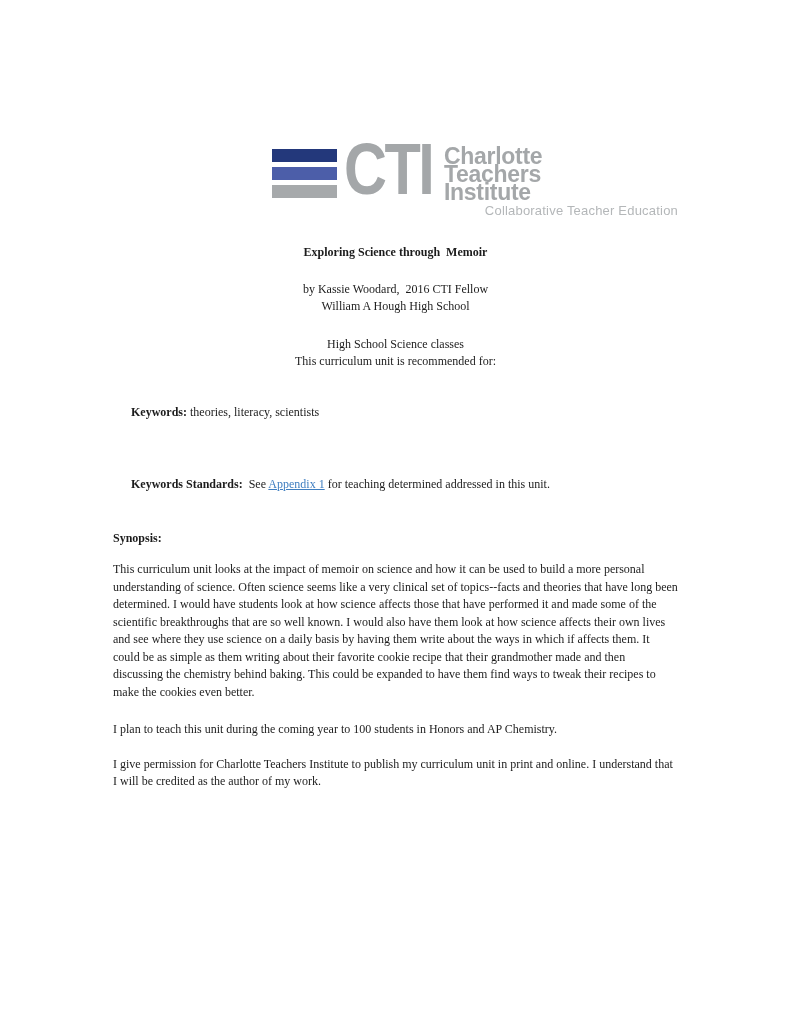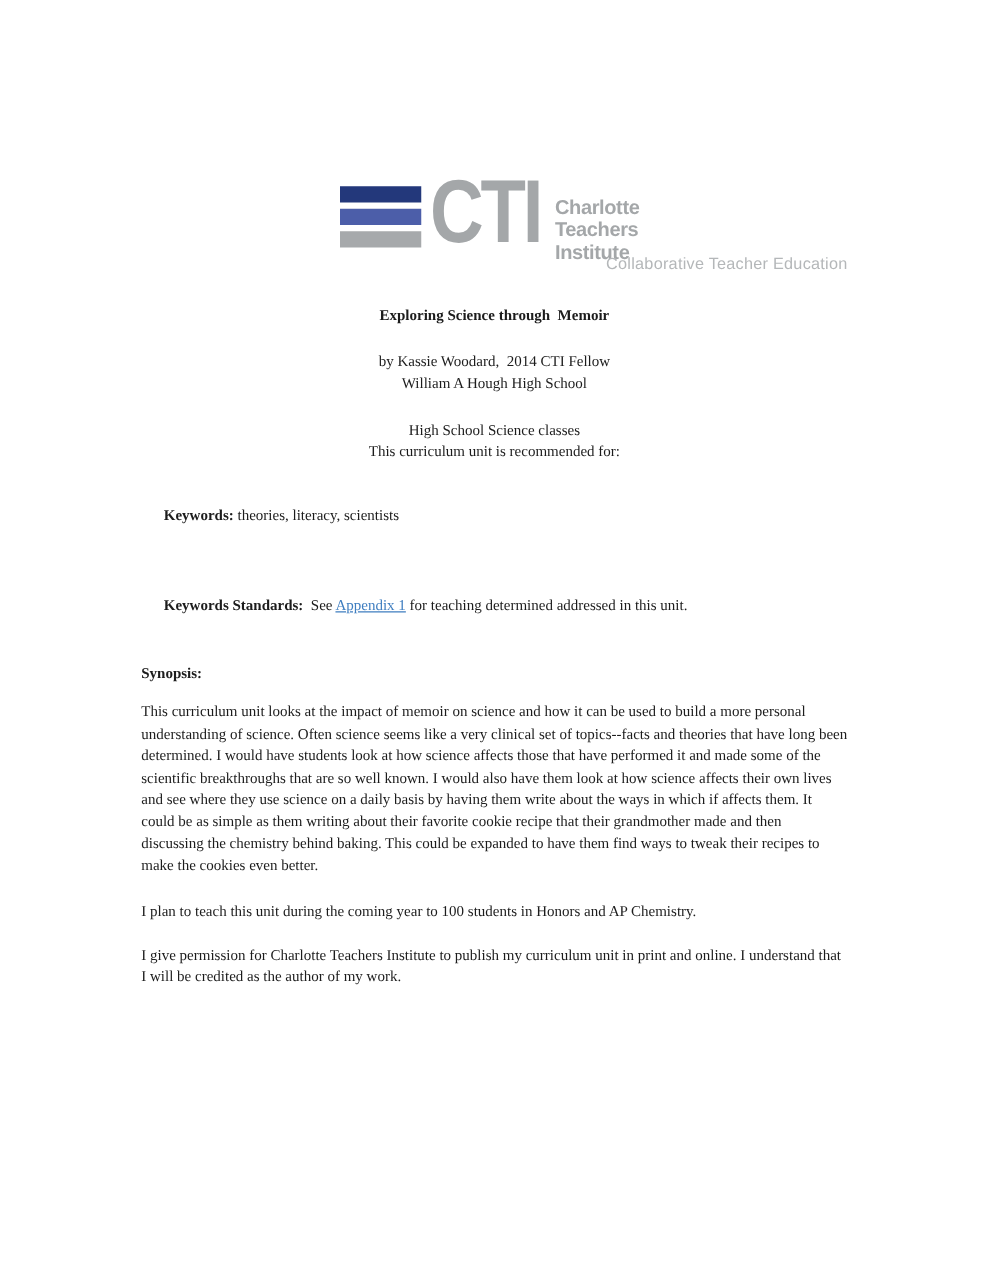--- a/index.html
+++ b/index.html
@@ -46,23 +46,23 @@
     font-size: 70px;
     line-height: 56px;
     letter-spacing: -3px;
     color: #a4a7a9;
     transform: scale(0.85, 1.02);
     transform-origin: left bottom;
     white-space: nowrap;
   }
   .logo-name {
     margin-left: 6px;
-    margin-top: 16px;
+    margin-top: 5px;
     font-weight: bold;
-    font-size: 16px;
+    font-size: 23px;
     line-height: 18px;
     letter-spacing: -0.3px;
     color: #a4a7a9;
     white-space: nowrap;
   }
   .logo-tagline {
     margin-top: 4px;
     font-size: 13px;
     line-height: 18px;
     letter-spacing: 0.2px;
@@ -112,21 +112,21 @@
           <div>Teachers</div>
           <div>Institute</div>
         </div>
       </div>
       <div class="logo-tagline">Collaborative Teacher Education</div>
     </div>
 
     <div class="doc-line title-line centered bold pre">Exploring Science through  Memoir</div>
 
     <div class="byline-block centered">
-      <div class="doc-line pre">by Kassie Woodard,  2014 CTI Fellow</div>
+      <div class="doc-line pre">by Kassie Woodard,  2016 CTI Fellow</div>
       <div class="doc-line">William A Hough High School</div>
     </div>
 
     <div class="recommend-block centered">
       <div class="doc-line">High School Science classes</div>
       <div class="doc-line">This curriculum unit is recommended for:</div>
     </div>
 
     <div class="doc-line keywords-line pre">
       <span class="bold">Keywords:</span><span> theories, literacy, scientists</span>

